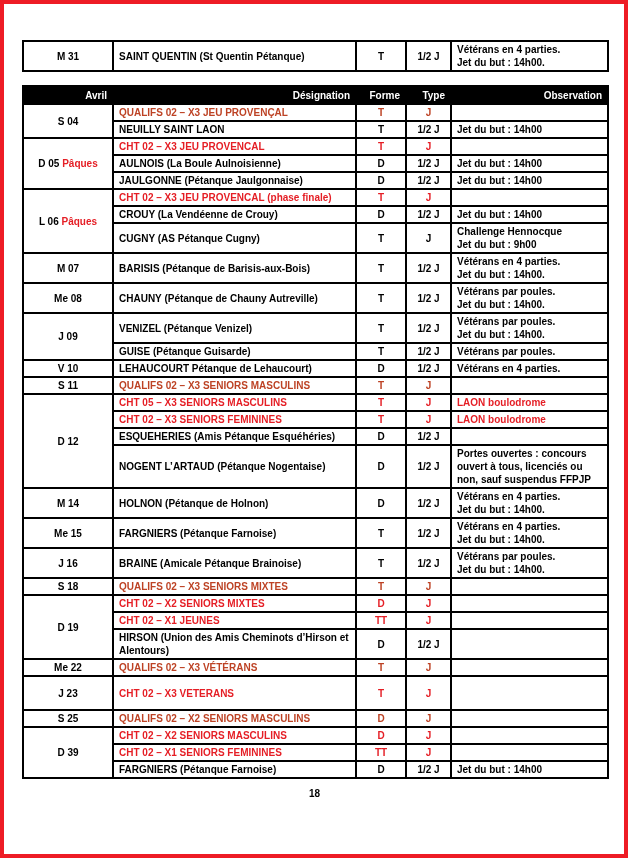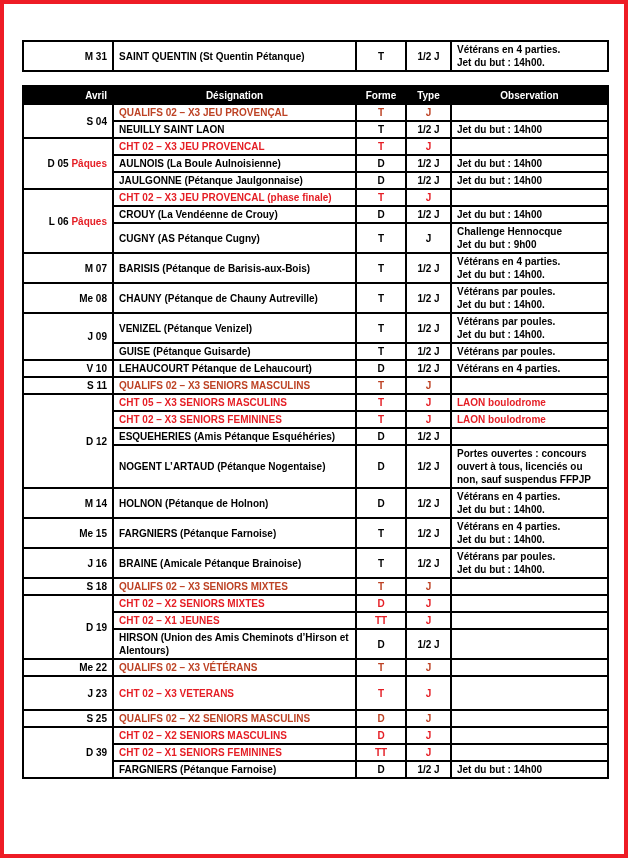--- a/index.html
+++ b/index.html
@@ -30,24 +30,24 @@
   }
   .tbl col.w-date{width:90px;}
   .tbl col.w-des{width:243px;}
   .tbl col.w-forme{width:50px;}
   .tbl col.w-type{width:45px;}
   .tbl col.w-obs{width:157px;}
   .tbl th{
     background:var(--header-bg,#000);
     color:var(--header-fg,#fff);
     height:14px;
-    text-align:center;
+    text-align:right;
   }
   .tbl th.h-left{text-align:right;padding-left:7px;}
-  .c-date{padding-left:7px;text-align:right;}
+  .c-date{padding-left:7px;text-align:center;}
   .c-forme,.c-type{text-align:center;}
   .c-des,.c-obs{text-align:left;}
   .red-q{color:var(--qualifs,#bd4224);}
   .red-c{color:var(--cht,#e51e25);margin-left:24px;}
   .holiday{color:var(--holiday,#e51e25);}
   tr.tall td{height:30px;}
   .top-table{margin-bottom:13px;}
   .pageno{
     width:585px;
     text-align:center;
@@ -343,14 +343,15 @@
           <td class="c-des">FARGNIERS (Pétanque Farnoise)</td>
           <td class="c-forme">D</td>
           <td class="c-type">1/2 J</td>
           <td class="c-obs">
             <div>Jet du but : 14h00</div>
           </td>
         </tr>
       </tbody>
   </table>
 
+  <div class="pageno">18</div>
 
 </div>
 
 </body></html>

